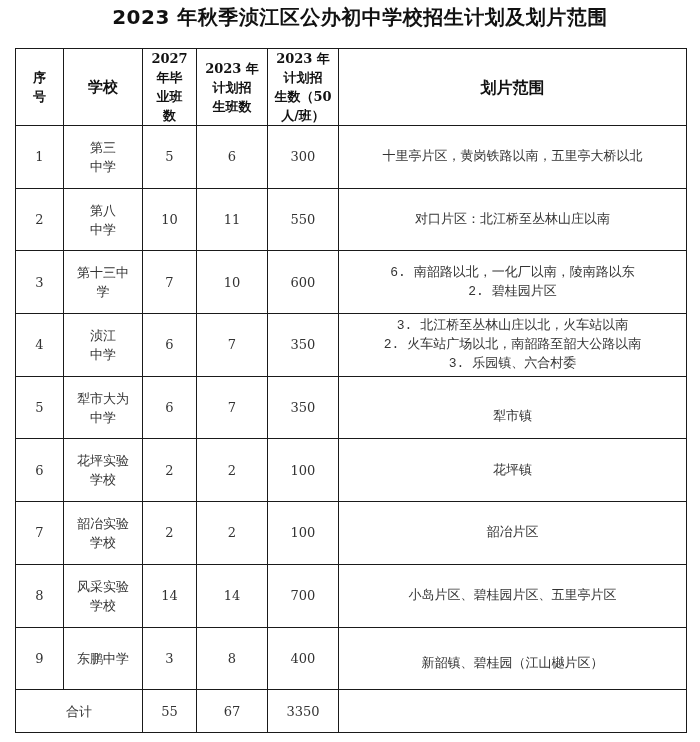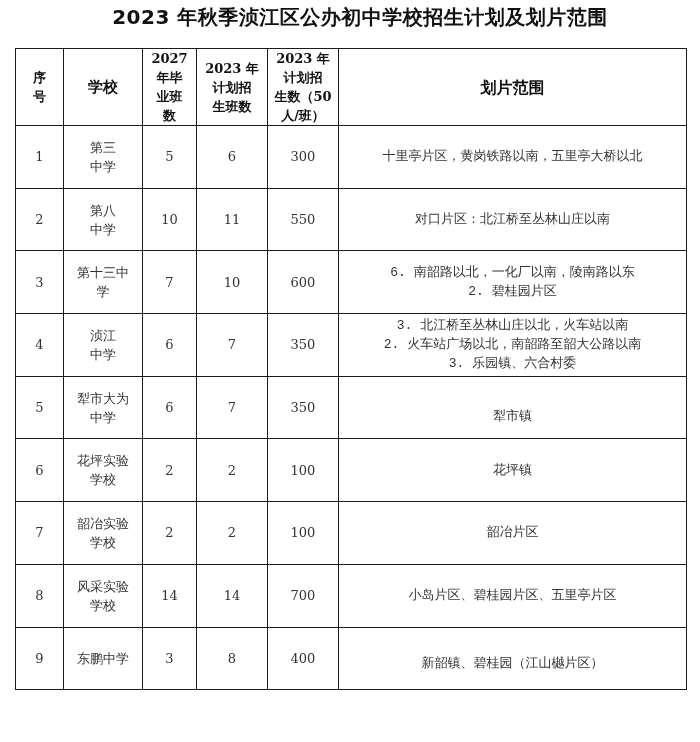--- a/index.html
+++ b/index.html
@@ -188,14 +188,21 @@
           <span>东鹏中学</span>
         </td>
     <td>3</td>
     <td>8</td>
     <td>400</td>
     <td class="scope lines" style="padding-top:11px">
           <span>新韶镇、碧桂园（江山樾片区）</span>
         </td>
   </tr>
 
+  <tr class="total">
+    <td colspan="2">合计</td>
+    <td>55</td>
+    <td>67</td>
+    <td>3350</td>
+    <td class="scope"></td>
+  </tr>
 </tbody>
   </table>
 
 </body></html>

